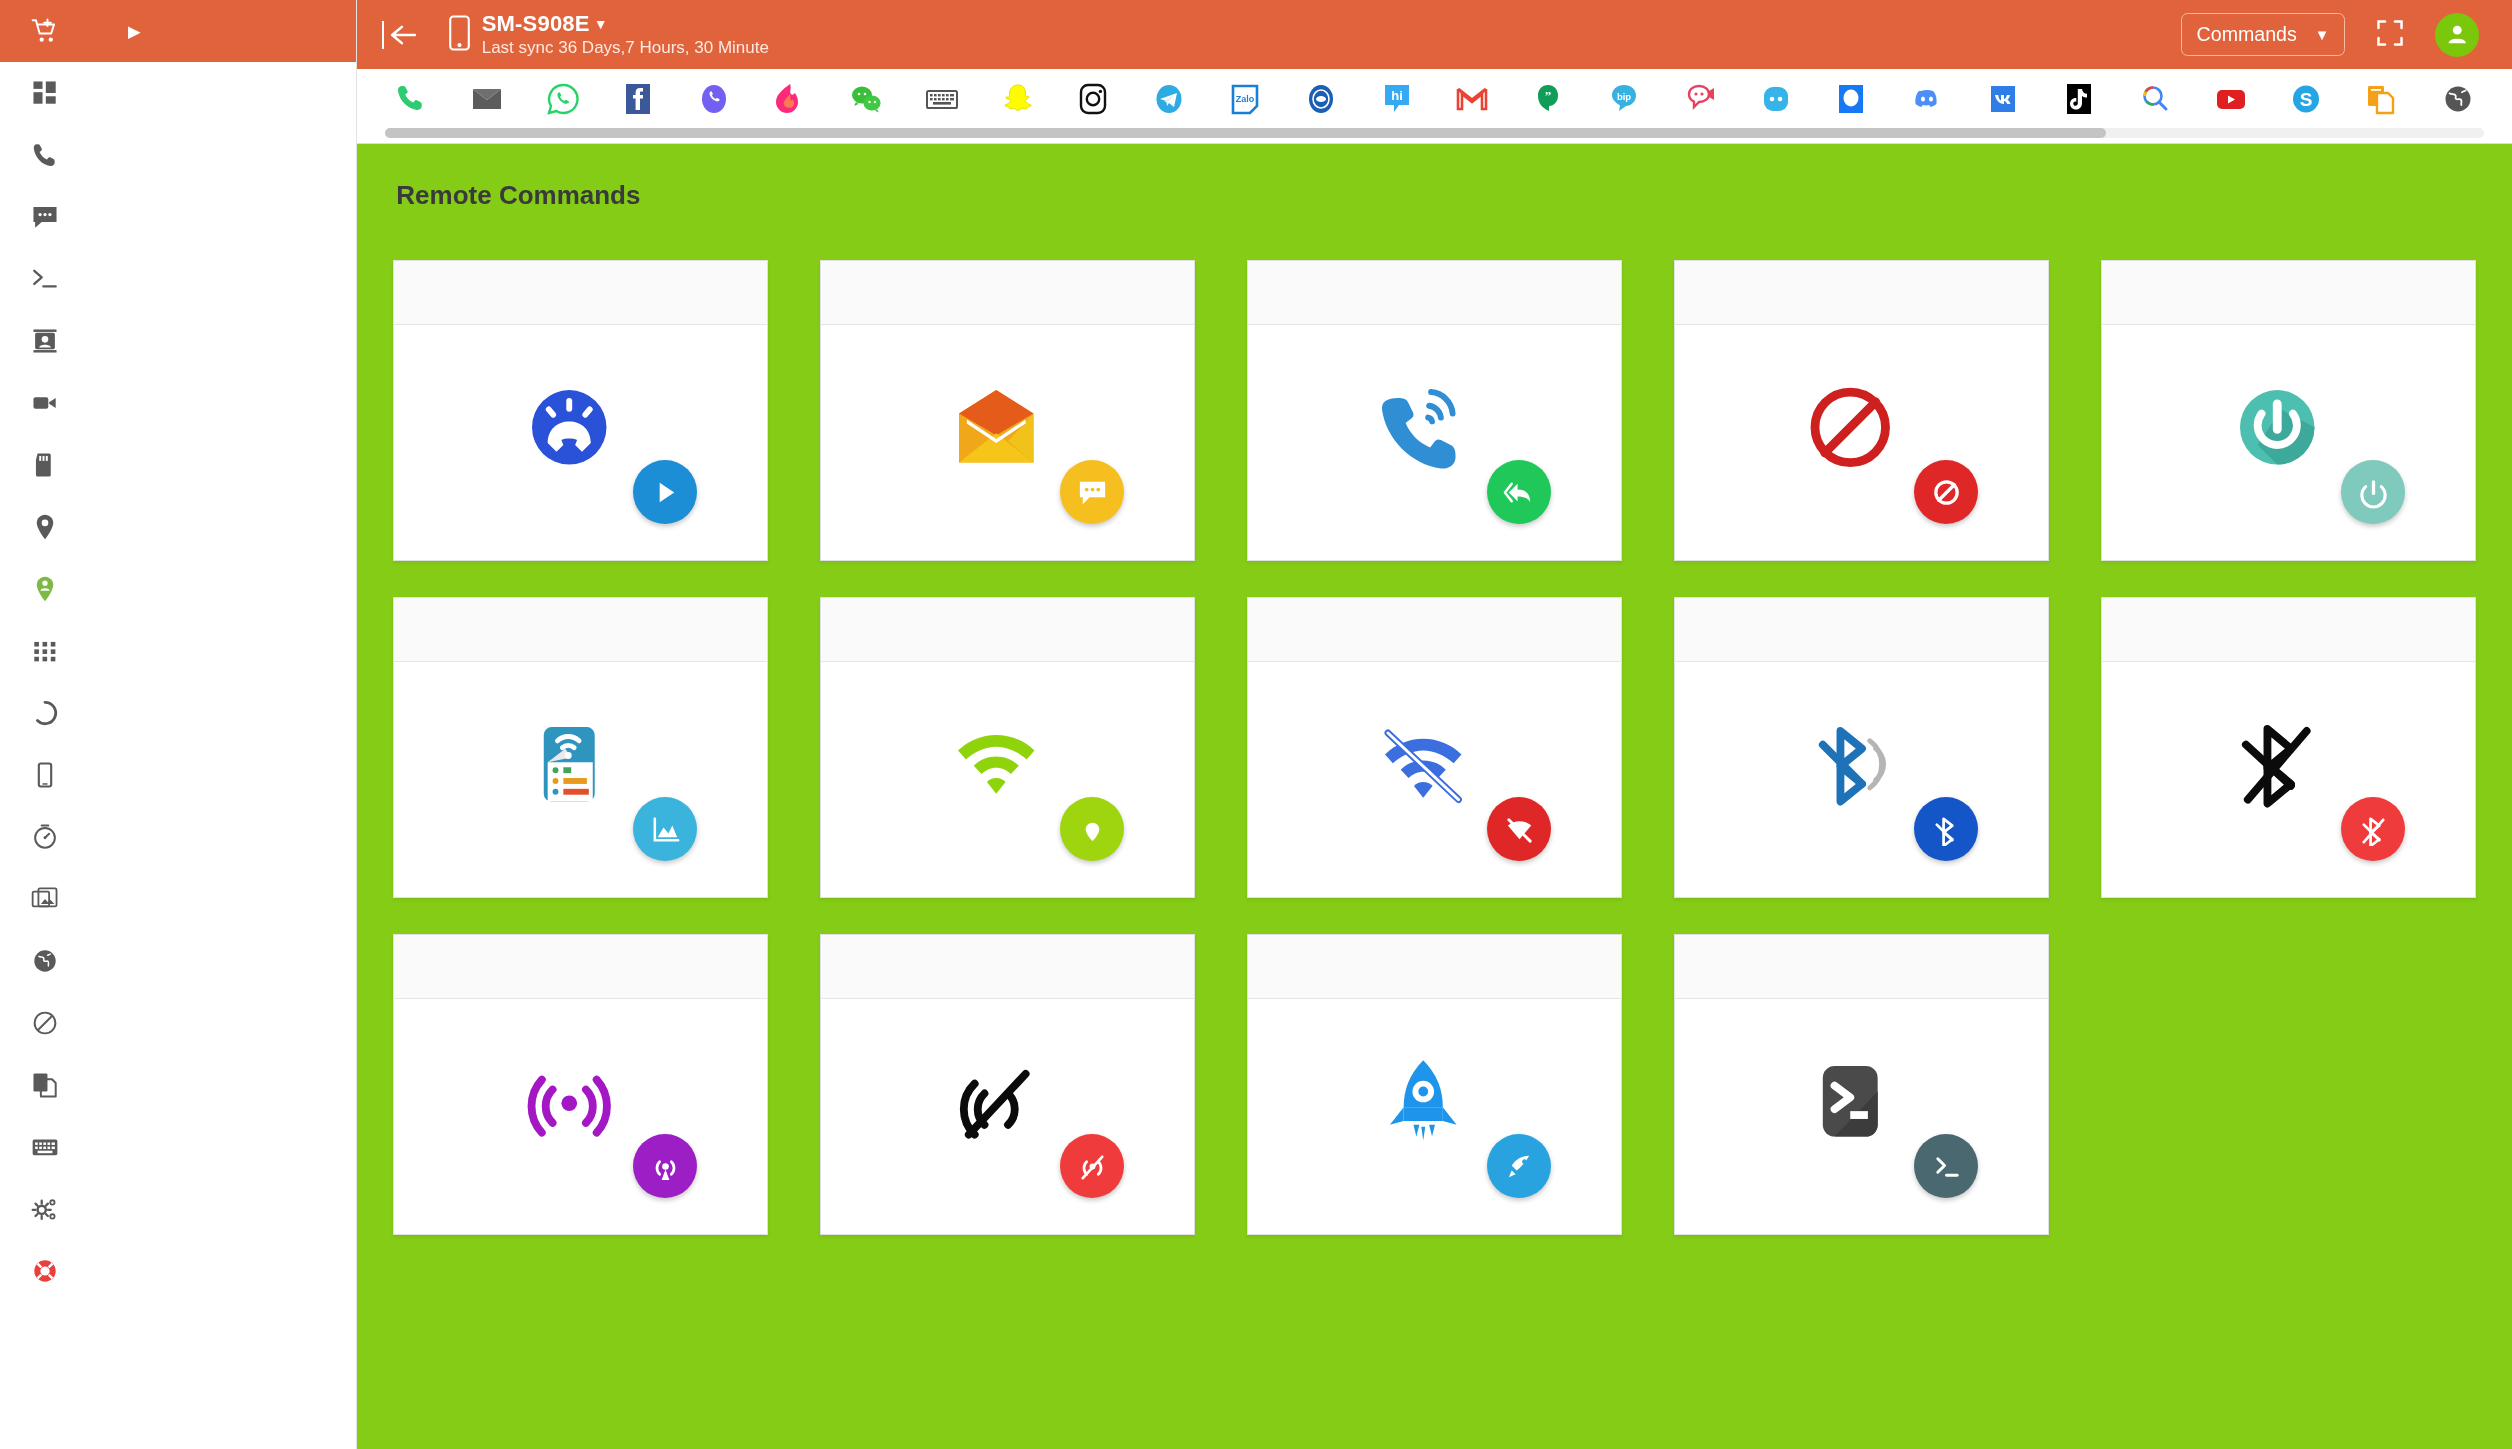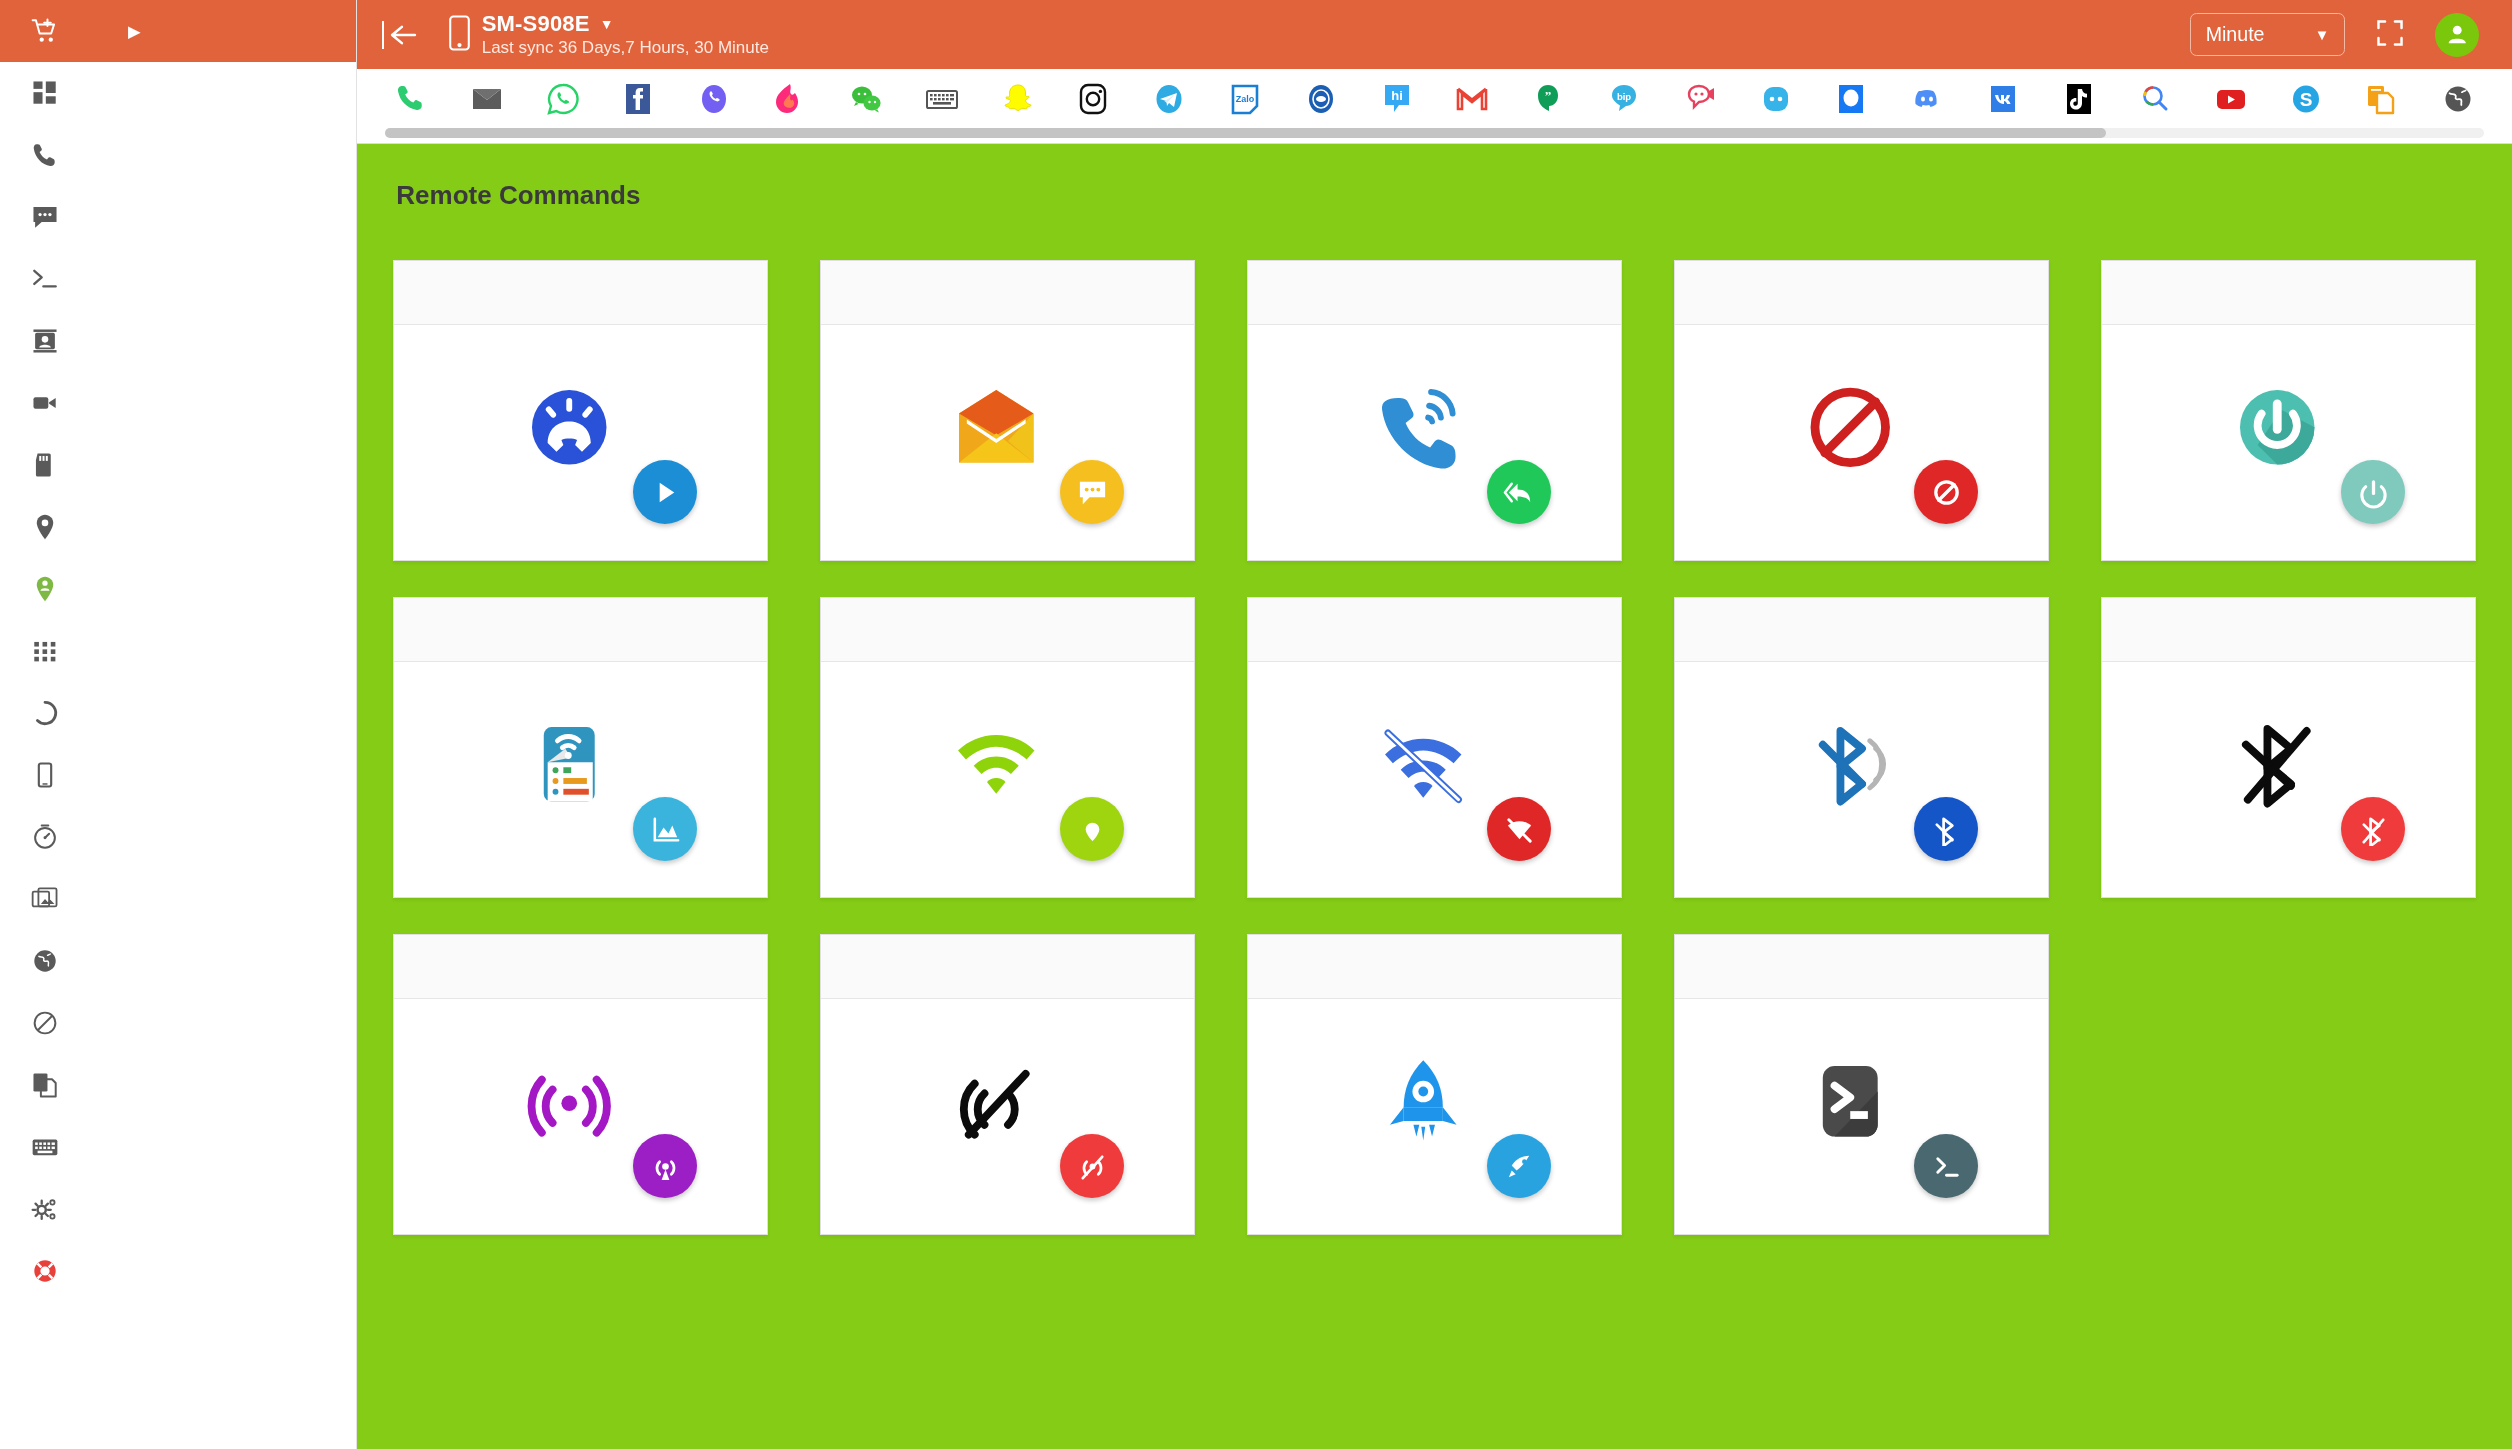--- a/index.html
+++ b/index.html
@@ -65,21 +65,21 @@
   }
   .collapse-btn {
     display: flex; align-items: center; gap: 3.3px;
     margin-right: 29px; cursor: pointer;
   }
   .collapse-bar { width: 2.5px; height: 28px; background: #fff; }
   .device-block { display: flex; align-items: center; gap: 11.4px; }
   .phone-ic { color:#fff; }
   .device-name {
     font-size: 22px; font-weight: bold; letter-spacing: 0.2px;
-    display: flex; align-items: center; gap: 10px;
+    display: flex; align-items: center; gap: 4px;
   }
   .dev-caret { font-size: 14px; }
   .device-sync { font-size: 17px; color: #ffe9e0; margin-top: 1.6px; }
   .topbar-right { margin-left: auto; display: flex; align-items: center; gap: 31px; }
   .lang-select {
     border: 1.6px solid #f3b9a3; border-radius: 6.5px;
     height: 43px; min-width: 155px; padding: 0 14.7px;
     display: flex; align-items: center; justify-content: space-between;
     gap: 18px; font-size: 19.6px; cursor: pointer; color: #fff;
   }
@@ -413,21 +413,21 @@
           <div class="device-name">
             <span>SM-S908E</span>
             <span class="dev-caret">▼</span>
           </div>
           <div class="device-sync">Last sync 36 Days,7 Hours, 30 Minute</div>
         </div>
       </div>
 
       <div class="topbar-right">
         <div class="lang-select">
-          <span>Minute</span>
+          <span>Commands</span>
           <span class="lang-caret">▼</span>
         </div>
         <span class="fs-icon">
           <svg width="28" height="28" viewBox="0 0 34 34">
             <path d="M3 11 V3 H11 M23 3 H31 V11 M31 23 V31 H23 M11 31 H3 V23" stroke="#fff" stroke-width="3" fill="none" stroke-linecap="round"></path>
           </svg>
         </span>
         <span class="avatar">
           <svg width="24.5" height="24.5" viewBox="0 0 30 30">
             <circle cx="15" cy="10" r="5.4" fill="#fff"></circle>

